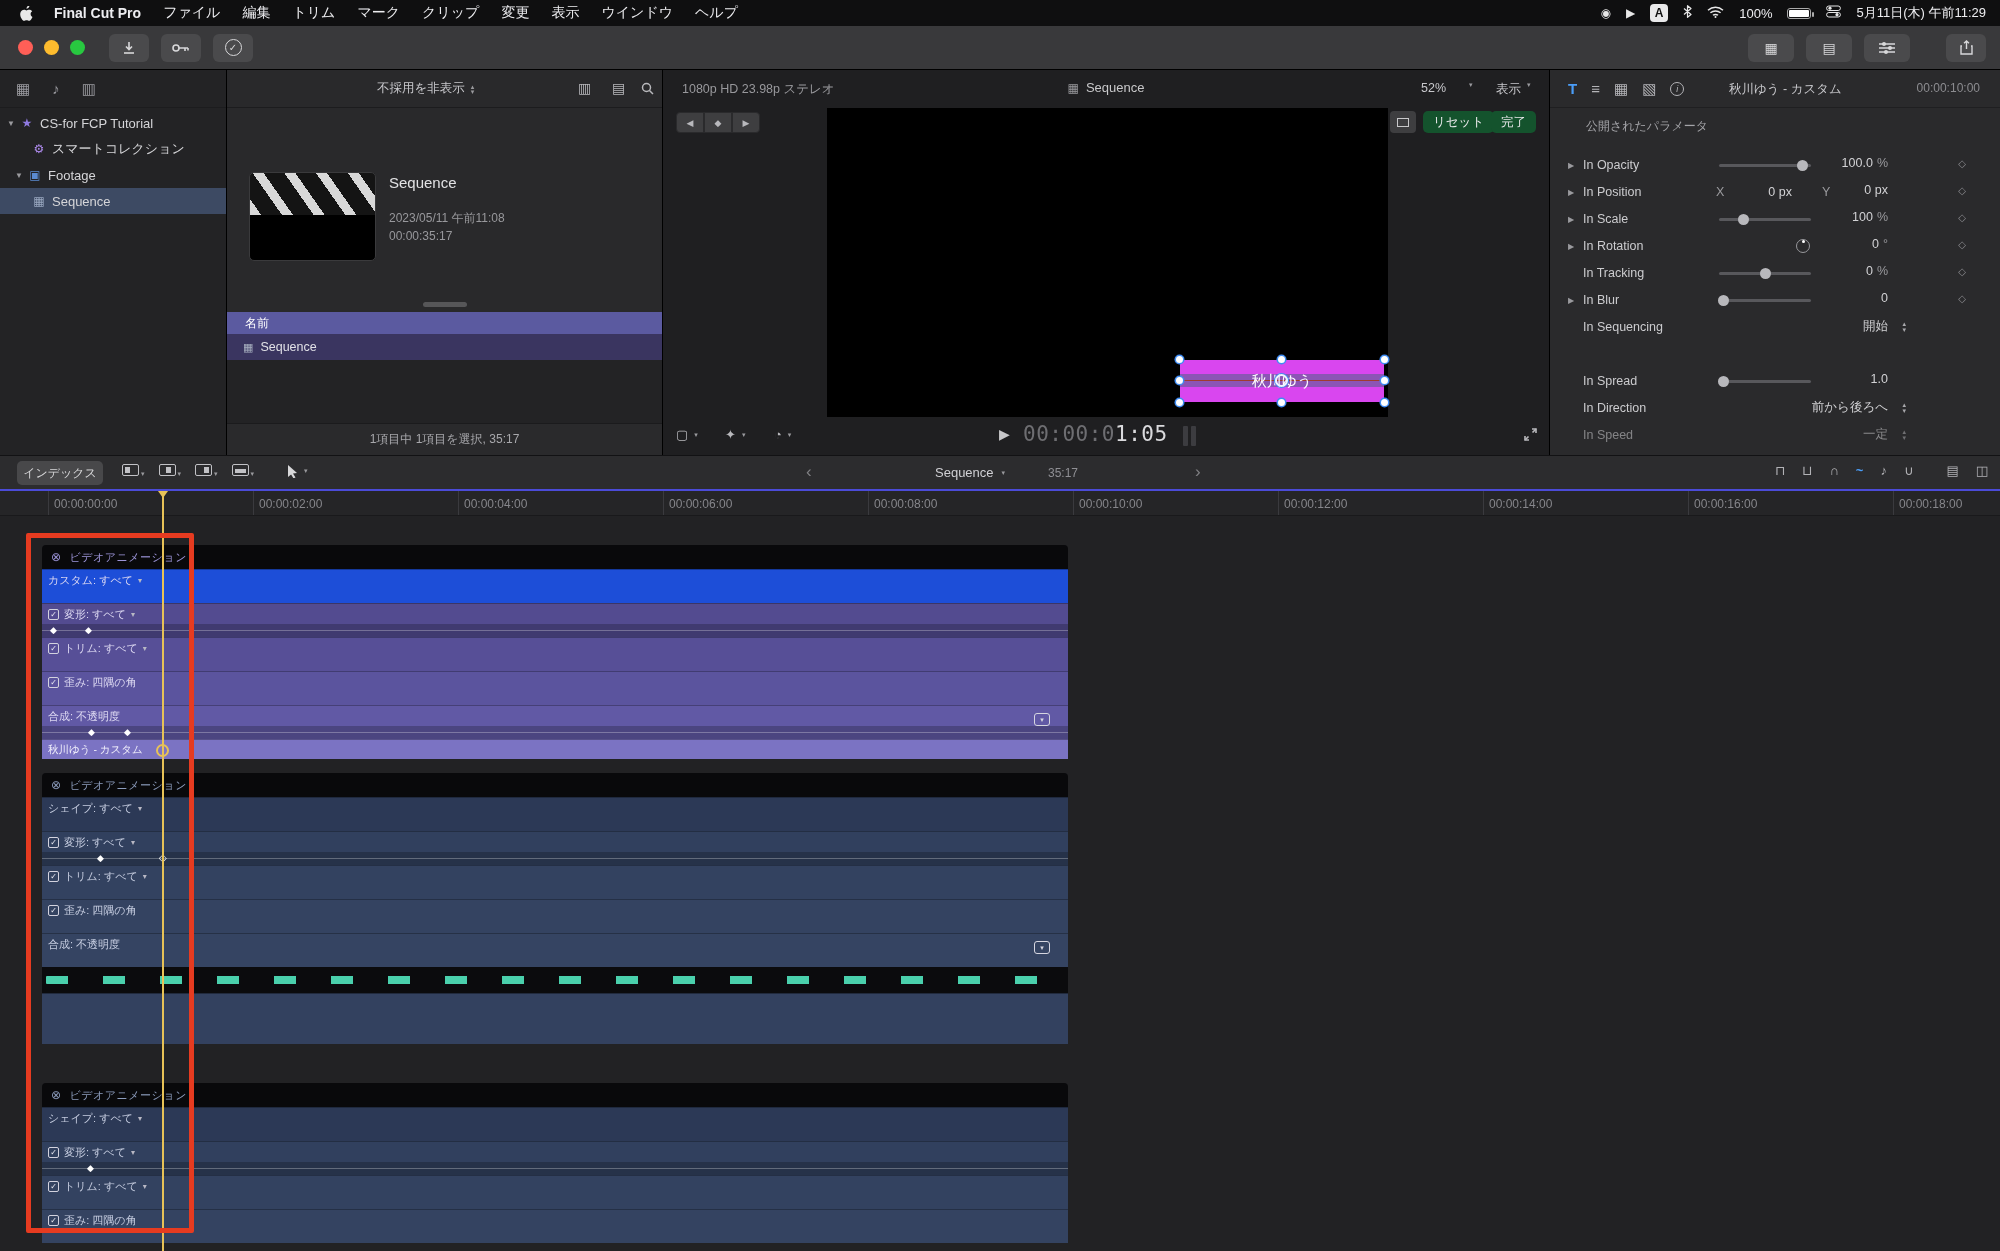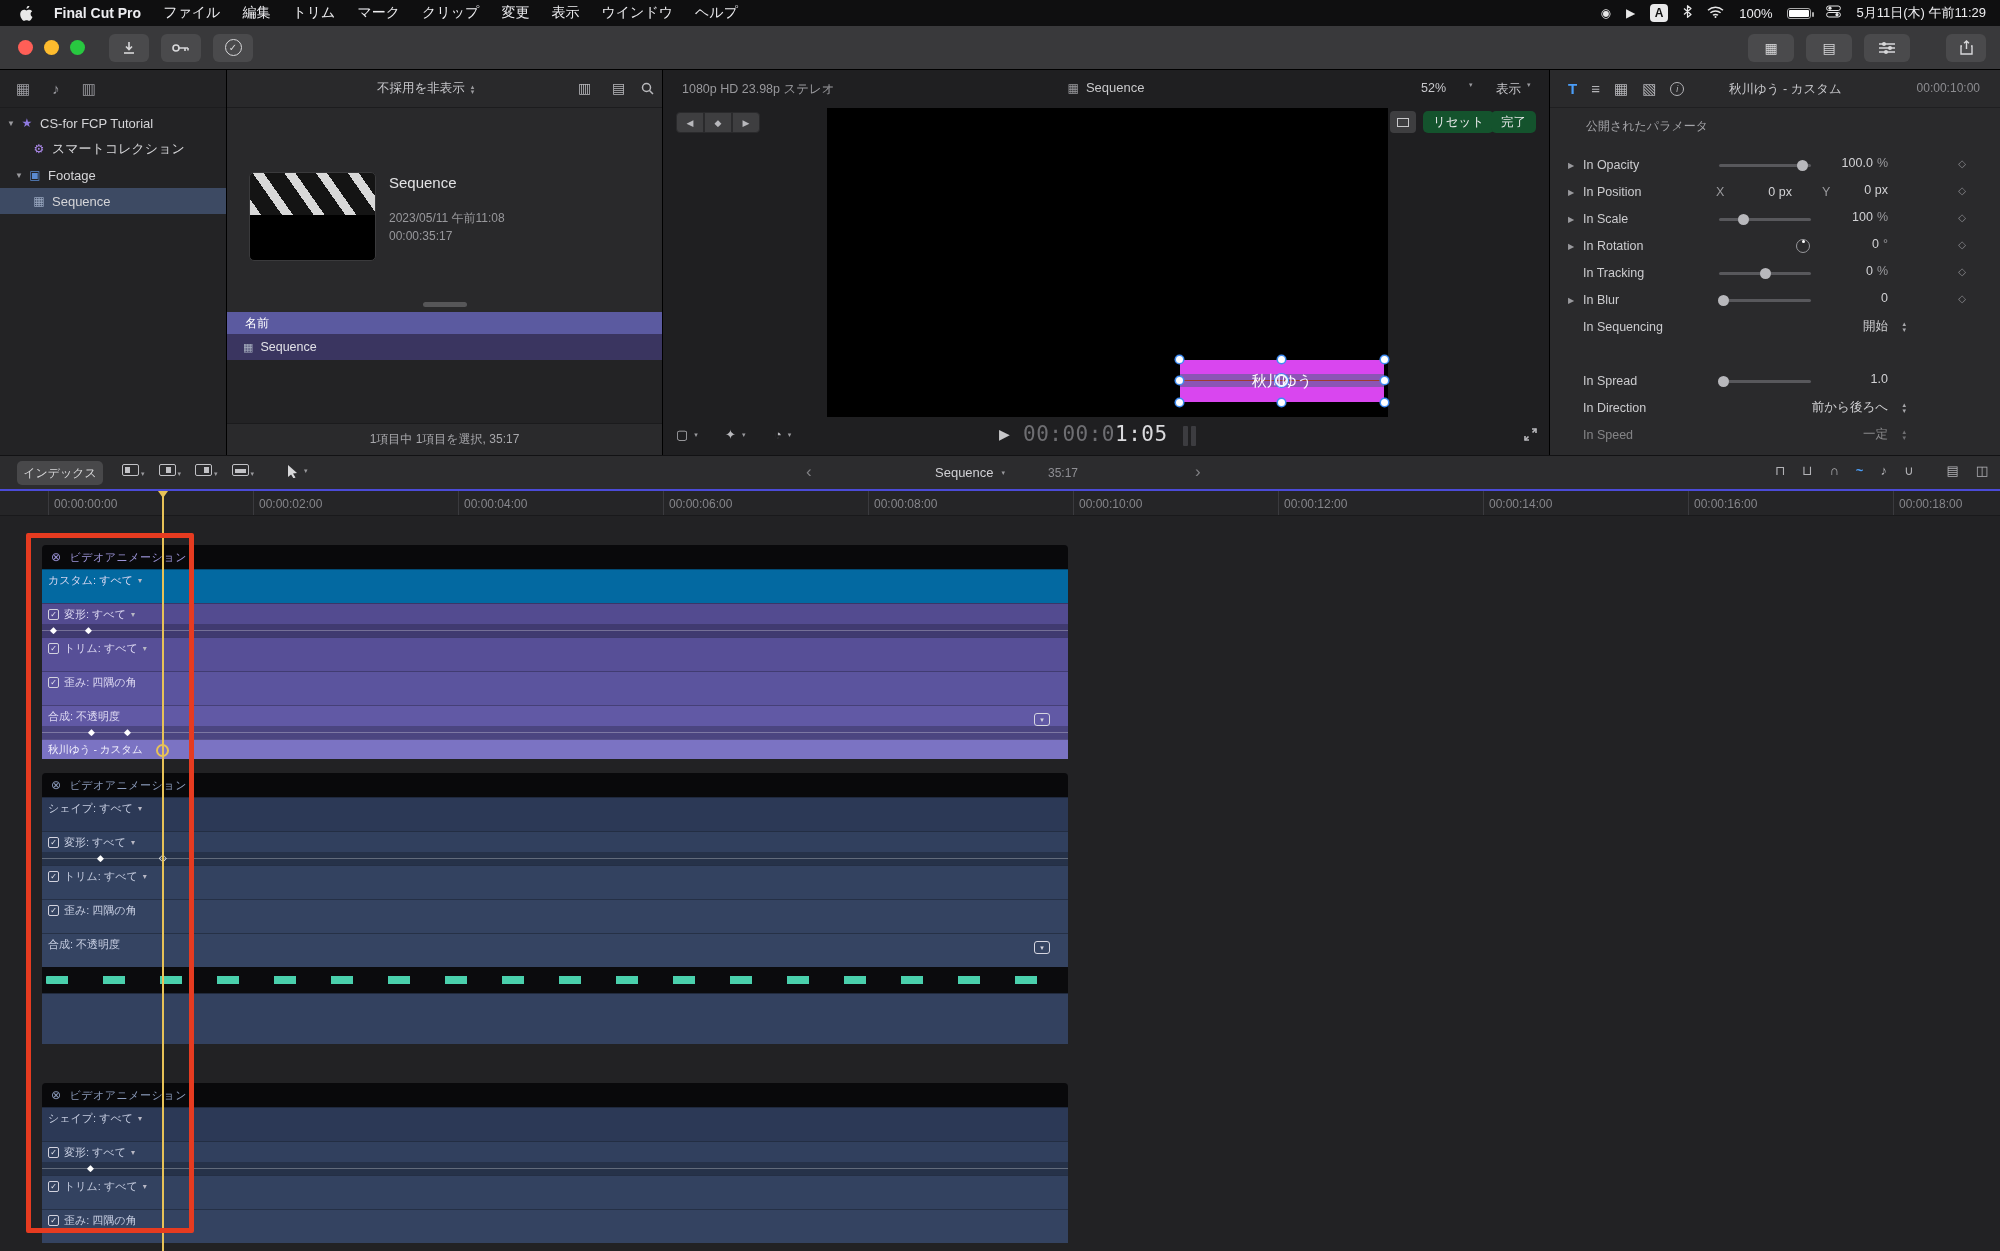--- a/index.html
+++ b/index.html
@@ -171,21 +171,21 @@
   .g1 .tg-label{color:#ddd9f2;}
   .g2 .tg-label,.g3 .tg-label{color:#c6cde0;}
   .tg-check{width:11px;height:11px;border:1px solid #d2d2de;border-radius:2px;font-size:8px;display:flex;
     align-items:center;justify-content:center;color:#ececf4;}
   .tg-chev{font-size:8px;color:#b8b8c4;}
   .tg-lane{position:absolute;left:0;right:0;bottom:0;height:13px;background:rgba(0,0,0,.22);}
   .lane-line{position:absolute;left:0;right:0;top:6px;height:1px;background:rgba(255,255,255,.28);}
   .kf{position:absolute;top:1px;font-size:9px;color:#fff;}
   .env{position:absolute;right:18px;top:7px;width:16px;height:13px;border:1.2px solid #d6d6e0;border-radius:3px;
     font-size:7px;color:#d6d6e0;display:flex;align-items:center;justify-content:center;}
-  .p1{background:#0369a1;}.p2{background:#534b90;}.p3{background:#574f97;}.p4{background:#5b549e;}.p5{background:#6159a5;}
+  .p1{background:#1d4ed8;}.p2{background:#534b90;}.p3{background:#574f97;}.p4{background:#5b549e;}.p5{background:#6159a5;}
   .clip-row-purple{position:relative;height:20px;background:#7b73c3;border-top:1px solid rgba(0,0,0,.3);
     display:flex;align-items:center;padding-left:6px;font-size:10.5px;color:#f2f0fc;}
   .b1{background:#2c3956;}.b2{background:#31405e;}.b3{background:#334260;}.b4{background:#344361;}.b5{background:#354462;}
   .clip-row-blue{position:relative;height:23px;background:#2b3854;border-top:1px solid rgba(0,0,0,.3);
     display:flex;align-items:center;padding-left:6px;font-size:10.5px;color:#c8cfe0;}
   .film-strip{position:relative;height:26px;background:#0b0b0d;}
   .film-dashes{position:absolute;left:4px;right:0;top:9px;height:8px;border-radius:1px;
     background:repeating-linear-gradient(90deg,#4ad0ac 0 22px,transparent 22px 57px);}
   .clip-tail{height:51px;background:#33415f;border-top:1px solid rgba(0,0,0,.35);}
 

